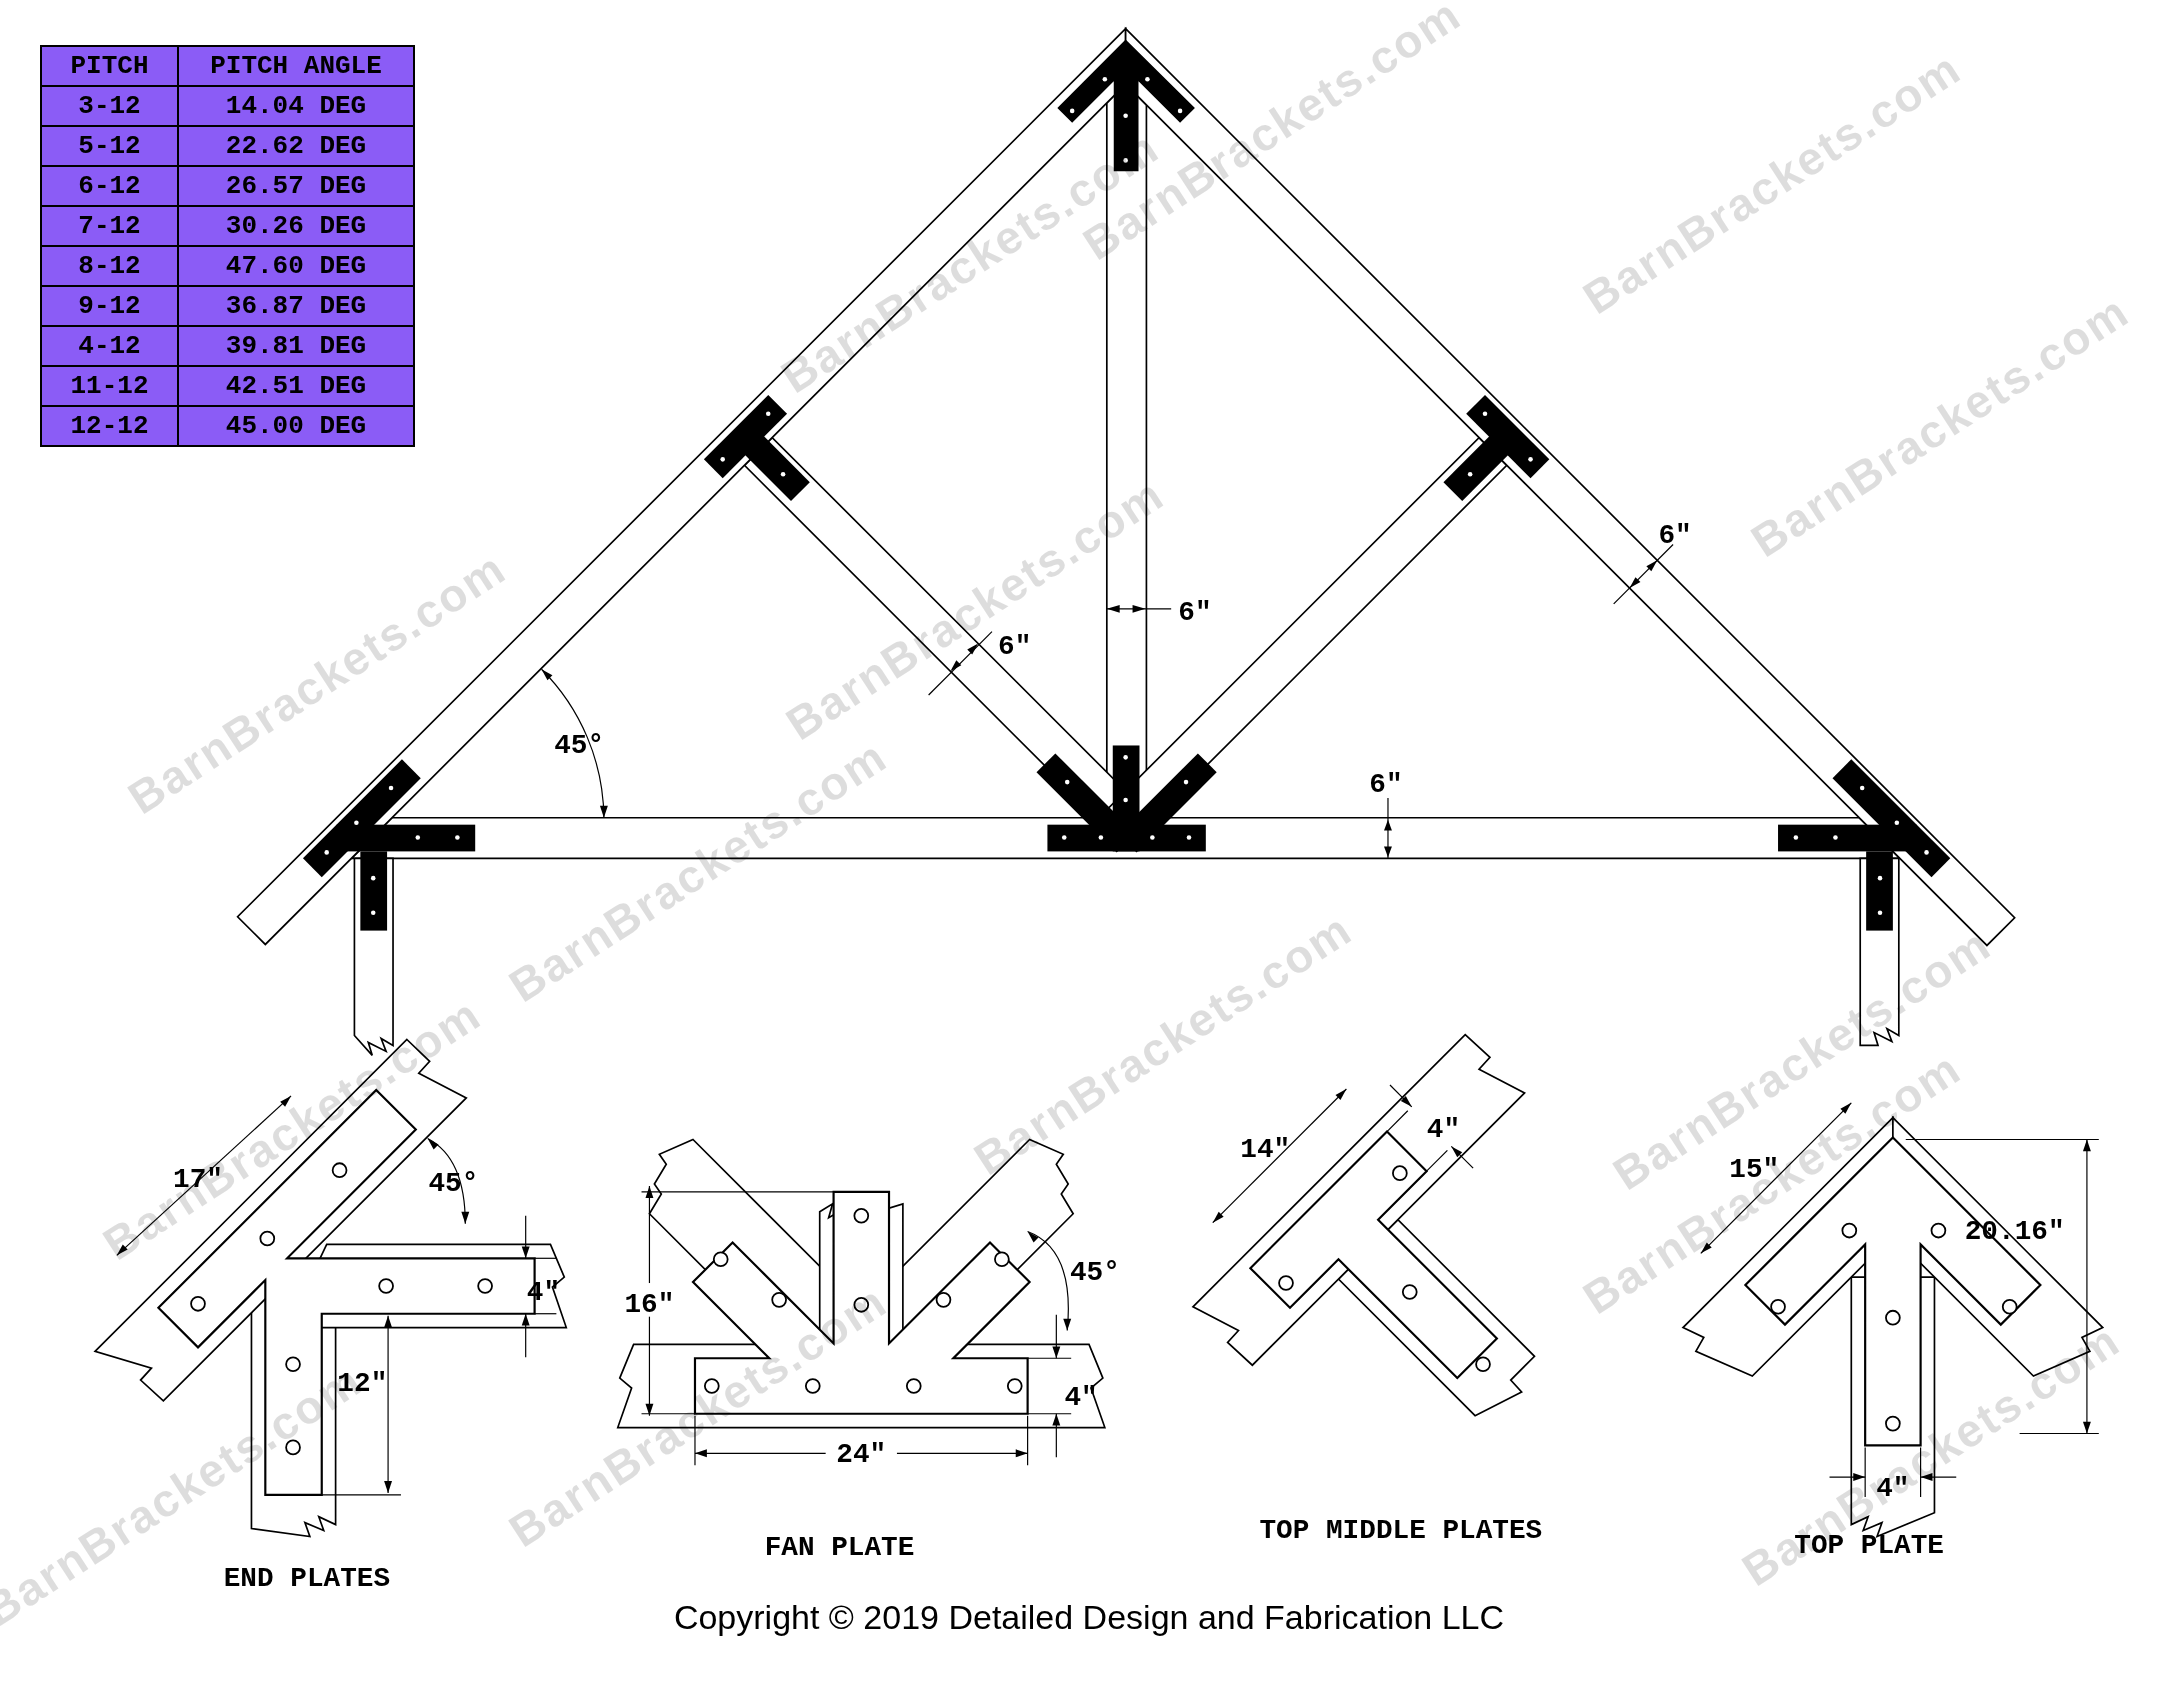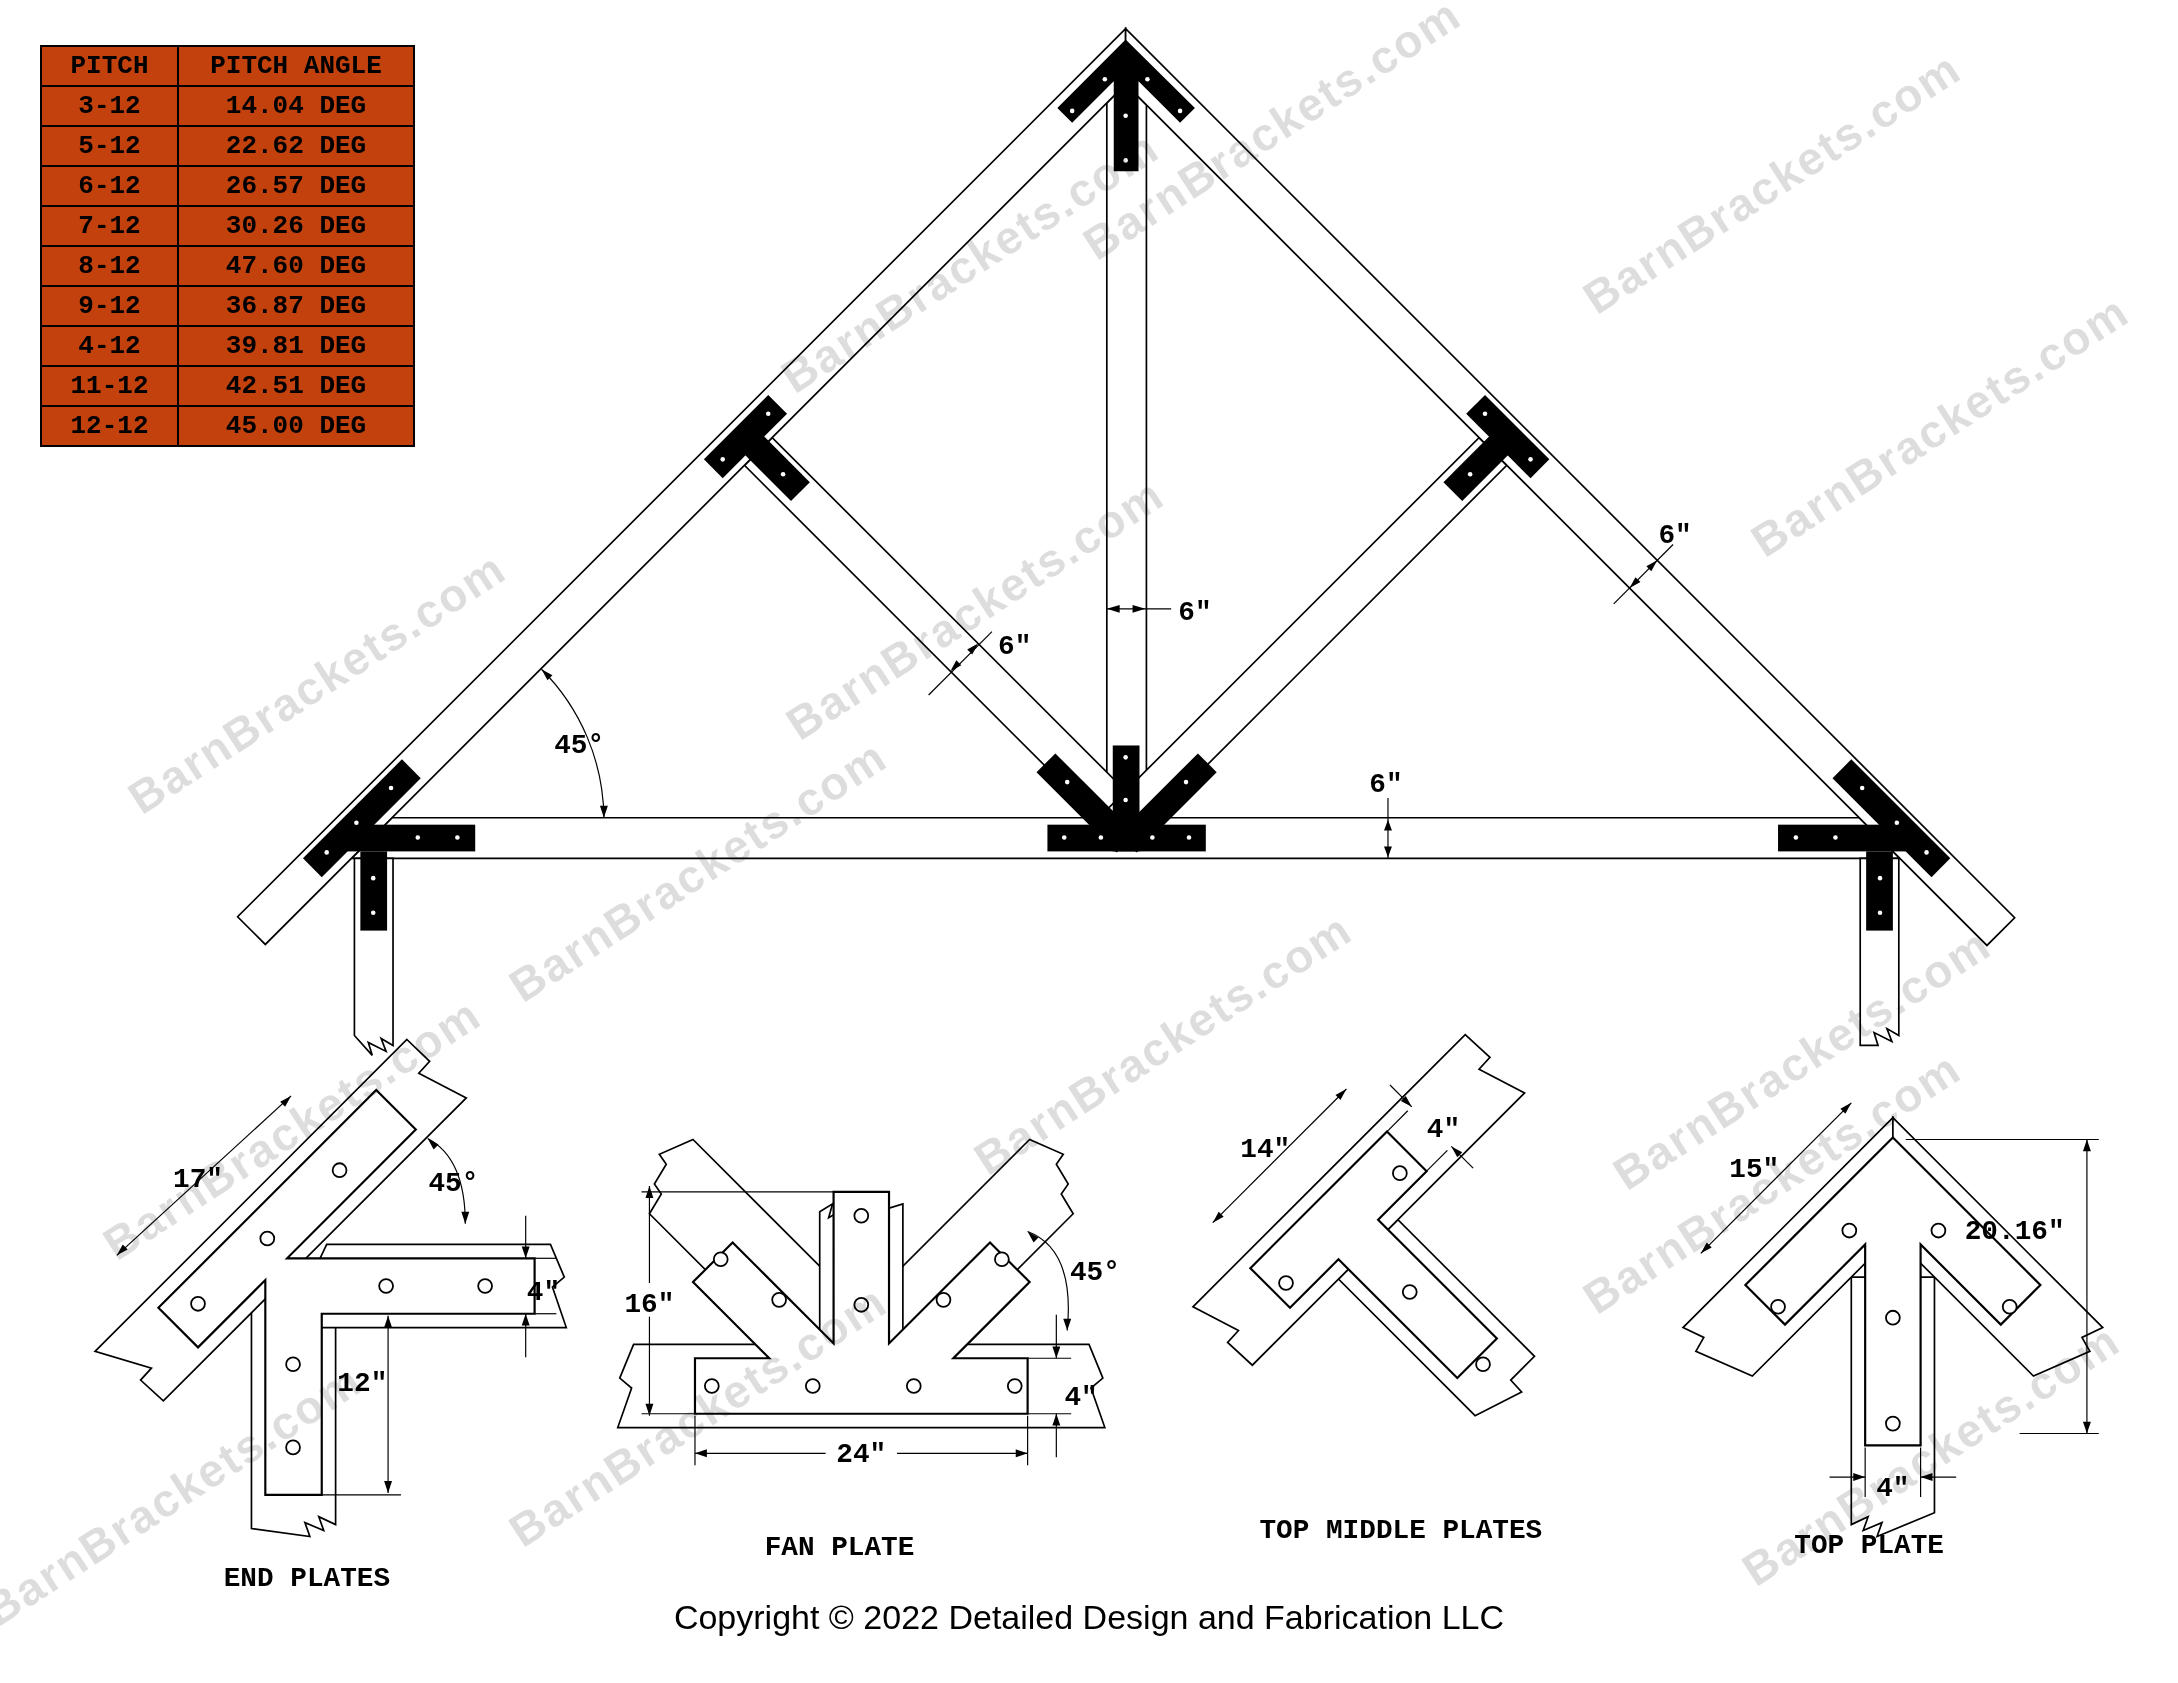--- a/index.html
+++ b/index.html
@@ -4,21 +4,21 @@
 <style>
   html,body{margin:0;padding:0;background:#fff;}
   #stage{position:relative;width:2178px;height:1683px;background:#fff;overflow:hidden;
          font-family:"Liberation Sans",sans-serif;}
   #stage svg{position:absolute;left:0;top:0;z-index:1;}
 
   
   #pitch-table{position:absolute;left:40px;top:45px;border-collapse:collapse;z-index:2;
                font:700 26px "Liberation Mono",monospace;color:#000;}
   #pitch-table td,#pitch-table th{border:2px solid #000;height:38px;text-align:center;
-               padding:0 8px;white-space:nowrap;background:#c2410c;}
+               padding:0 8px;white-space:nowrap;background:#8b5cf6;}
   #pitch-table th{width:119px;}
   #pitch-table th+th{width:218px;margin-left:12px;}
 
   
   .wm{position:absolute;z-index:3;font:600 46px "Liberation Sans",sans-serif;
       letter-spacing:2px;color:#000;opacity:0.13;white-space:nowrap;
       transform:translate(-50%,-50%) rotate(-33deg);pointer-events:none;}
 
   
   #copyright{position:absolute;left:0;top:1598px;width:100%;text-align:center;z-index:2;
@@ -337,16 +337,16 @@
   <div class="wm" style="left:1940px;top:426px">BarnBrackets.com</div>
   <div class="wm" style="left:698px;top:871px">BarnBrackets.com</div>
   <div class="wm" style="left:1772px;top:1183px">BarnBrackets.com</div>
   <div class="wm" style="left:292px;top:1129px">BarnBrackets.com</div>
   <div class="wm" style="left:173px;top:1495px">BarnBrackets.com</div>
   <div class="wm" style="left:698px;top:1416px">BarnBrackets.com</div>
   <div class="wm" style="left:1163px;top:1044px">BarnBrackets.com</div>
   <div class="wm" style="left:1931px;top:1455px">BarnBrackets.com</div>
   <div class="wm" style="left:1802px;top:1059px">BarnBrackets.com</div>
 
-  <div id="copyright">Copyright © 2022 Detailed Design and Fabrication LLC</div>
+  <div id="copyright">Copyright © 2019 Detailed Design and Fabrication LLC</div>
 
 </div>
 
 
 </body></html>

